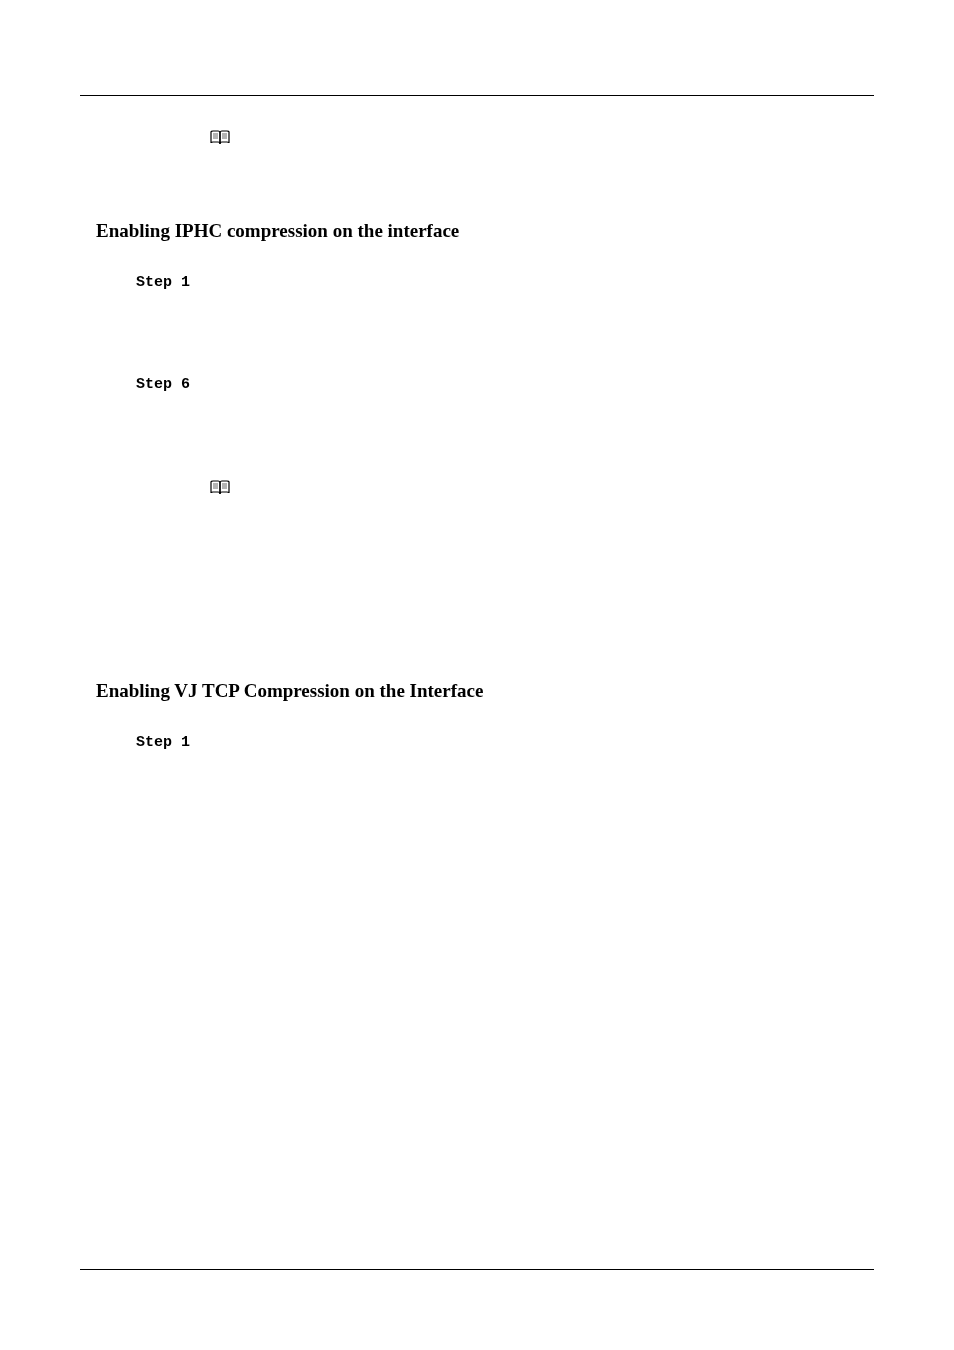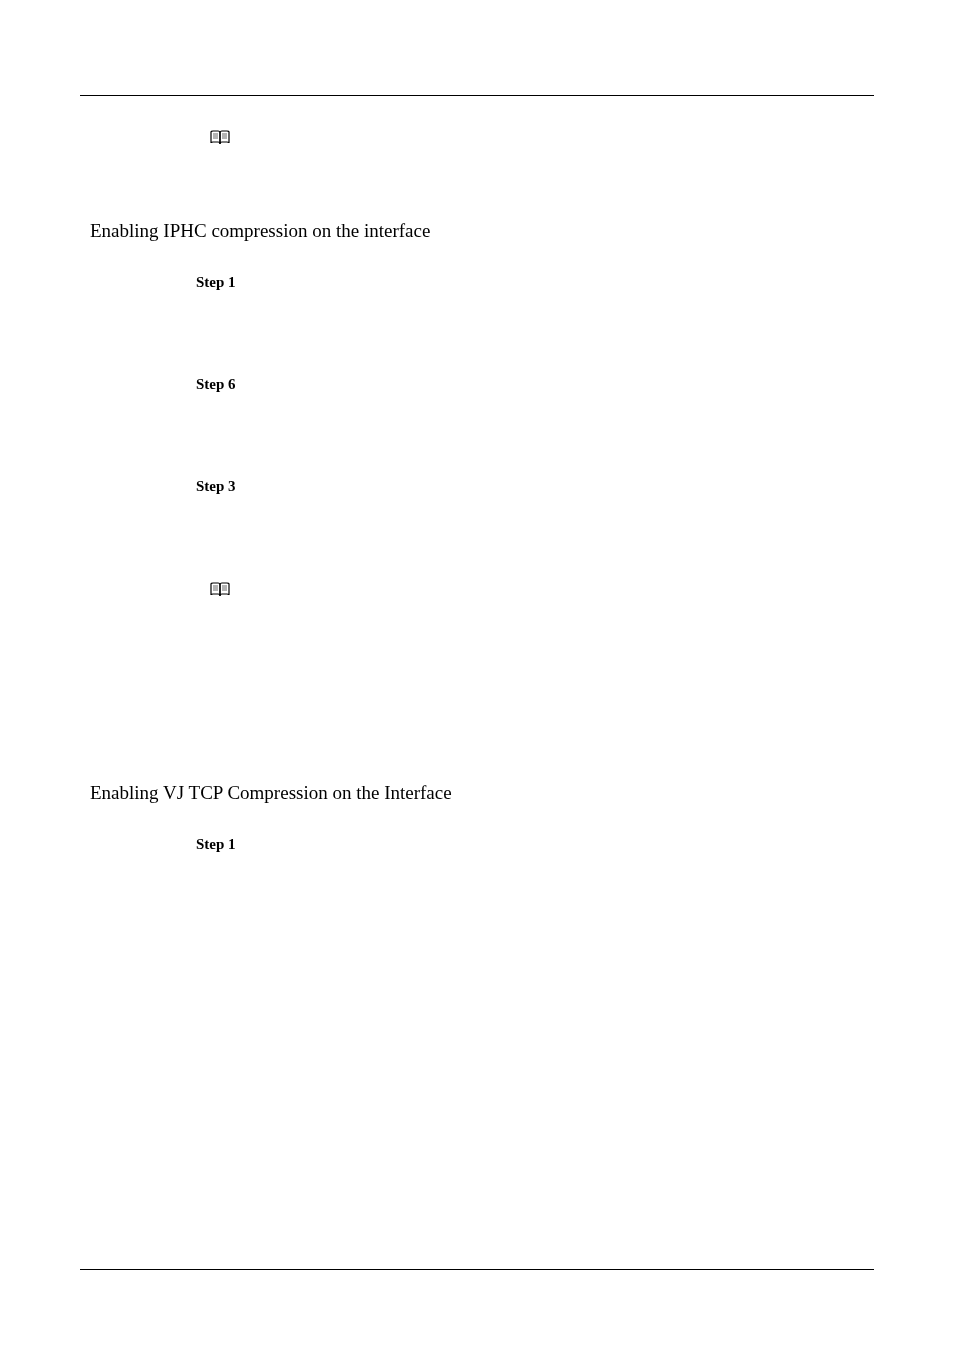--- a/index.html
+++ b/index.html
@@ -39,27 +39,28 @@
     margin-top: 2px;
   }
   .note-text {
     font-size: 14px;
     color: #fff;
     line-height: 1.5;
     margin-top: 6px;
   }
   .section-heading {
     font-size: 19px;
-    font-weight: normal;
+    font-weight: bold;
     margin-top: 70px;
     margin-bottom: 32px;
-    margin-left: 10px;
+    margin-left: 16px;
   }
   .steps {
-    margin-left: 116px;
+    margin-left: 56px;
+    font-family: Liberation Mono, monospace;
   }
   .step {
     display: flex;
     gap: 20px;
     margin-bottom: 60px;
   }
   .step-label {
     font-weight: bold;
     font-size: 15px;
     min-width: 55px;
@@ -104,24 +105,20 @@
 
 <div class="steps">
   <div class="step">
     <span class="step-label">Step 1</span>
     <span class="step-content">&nbsp;<br>&nbsp;</span>
   </div>
   <div class="step">
     <span class="step-label">Step 6</span>
     <span class="step-content">&nbsp;<br>&nbsp;</span>
   </div>
-  <div class="step">
-    <span class="step-label">Step 3</span>
-    <span class="step-content">&nbsp;<br>&nbsp;</span>
-  </div>
 </div>
 
 <div class="note-block" style="margin-top:20px;">
   <div class="note-row">
     <span class="book-icon">
       <svg width="20" height="16" viewBox="0 0 20 16">
         <path d="M1 2 Q1 1 3 1 L8 1 Q10 1 10 3 L10 14 Q10 12 8 12 L3 12 Q1 12 1 13 Z" fill="none" stroke="#000" stroke-width="1.2"></path>
         <path d="M19 2 Q19 1 17 1 L12 1 Q10 1 10 3 L10 14 Q10 12 12 12 L17 12 Q19 12 19 13 Z" fill="none" stroke="#000" stroke-width="1.2"></path>
         <line x1="3" y1="4" x2="8" y2="4" stroke="#000" stroke-width="0.6"></line>
         <line x1="3" y1="6" x2="8" y2="6" stroke="#000" stroke-width="0.6"></line>

